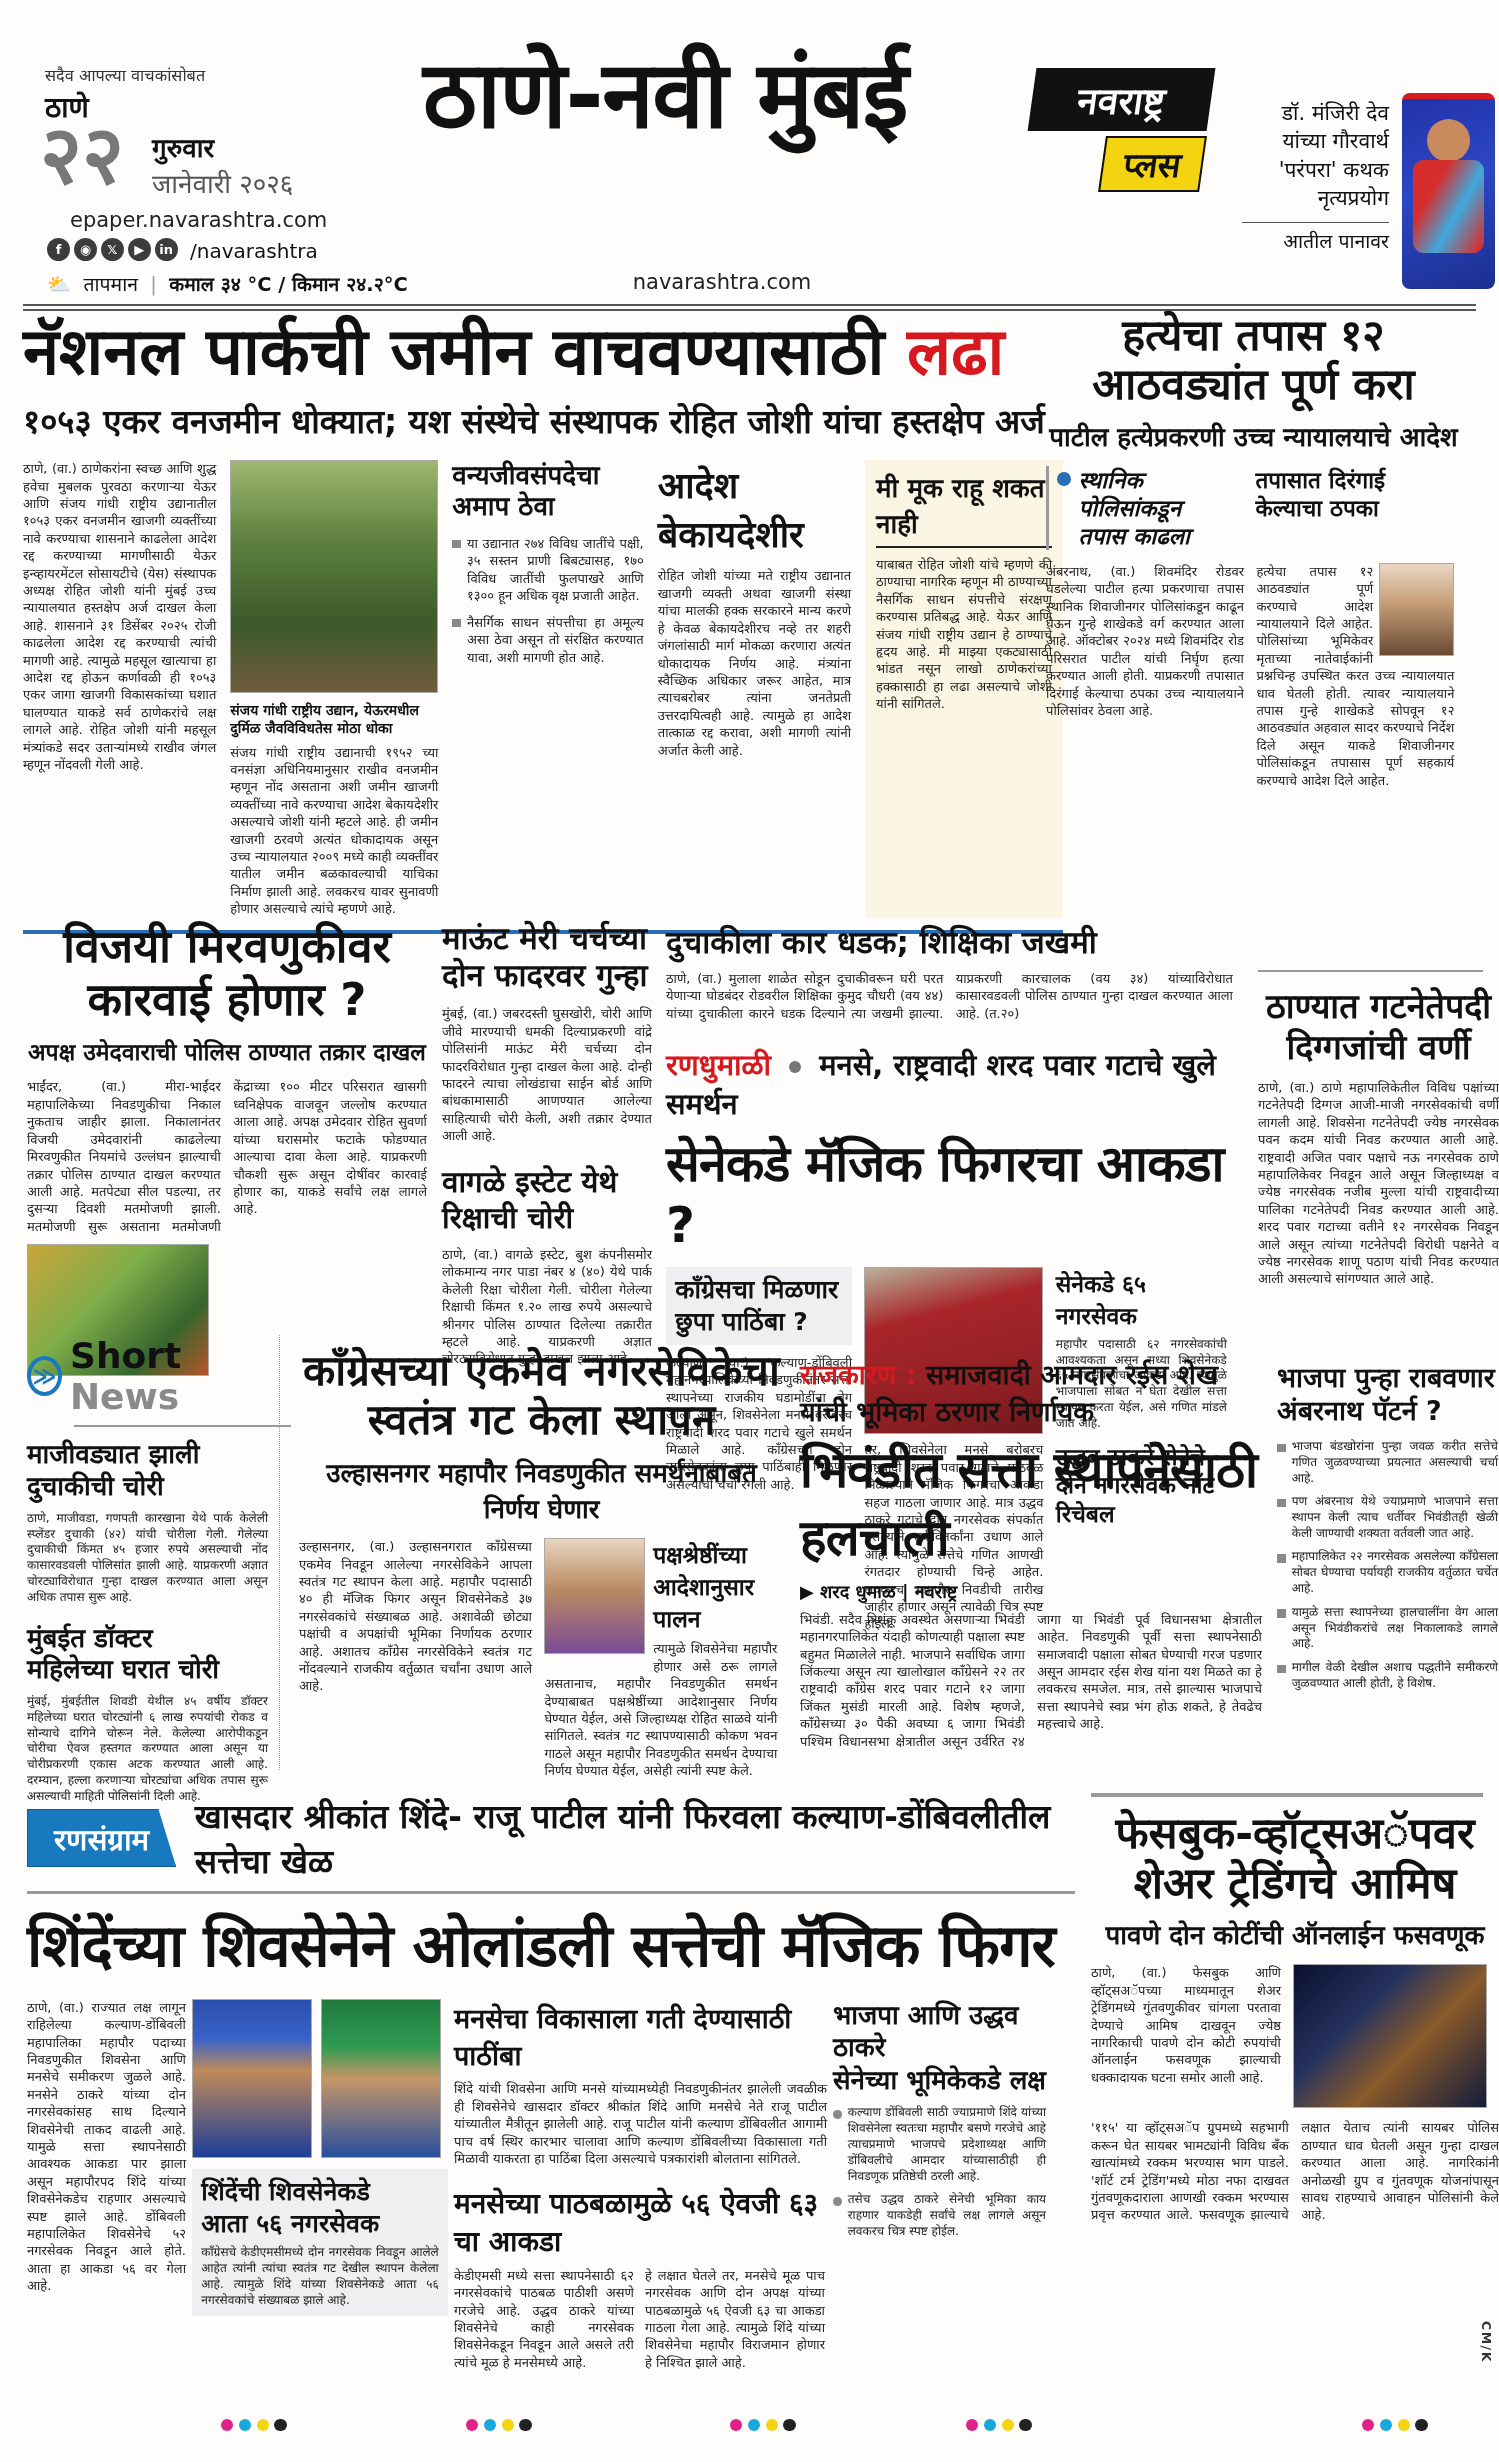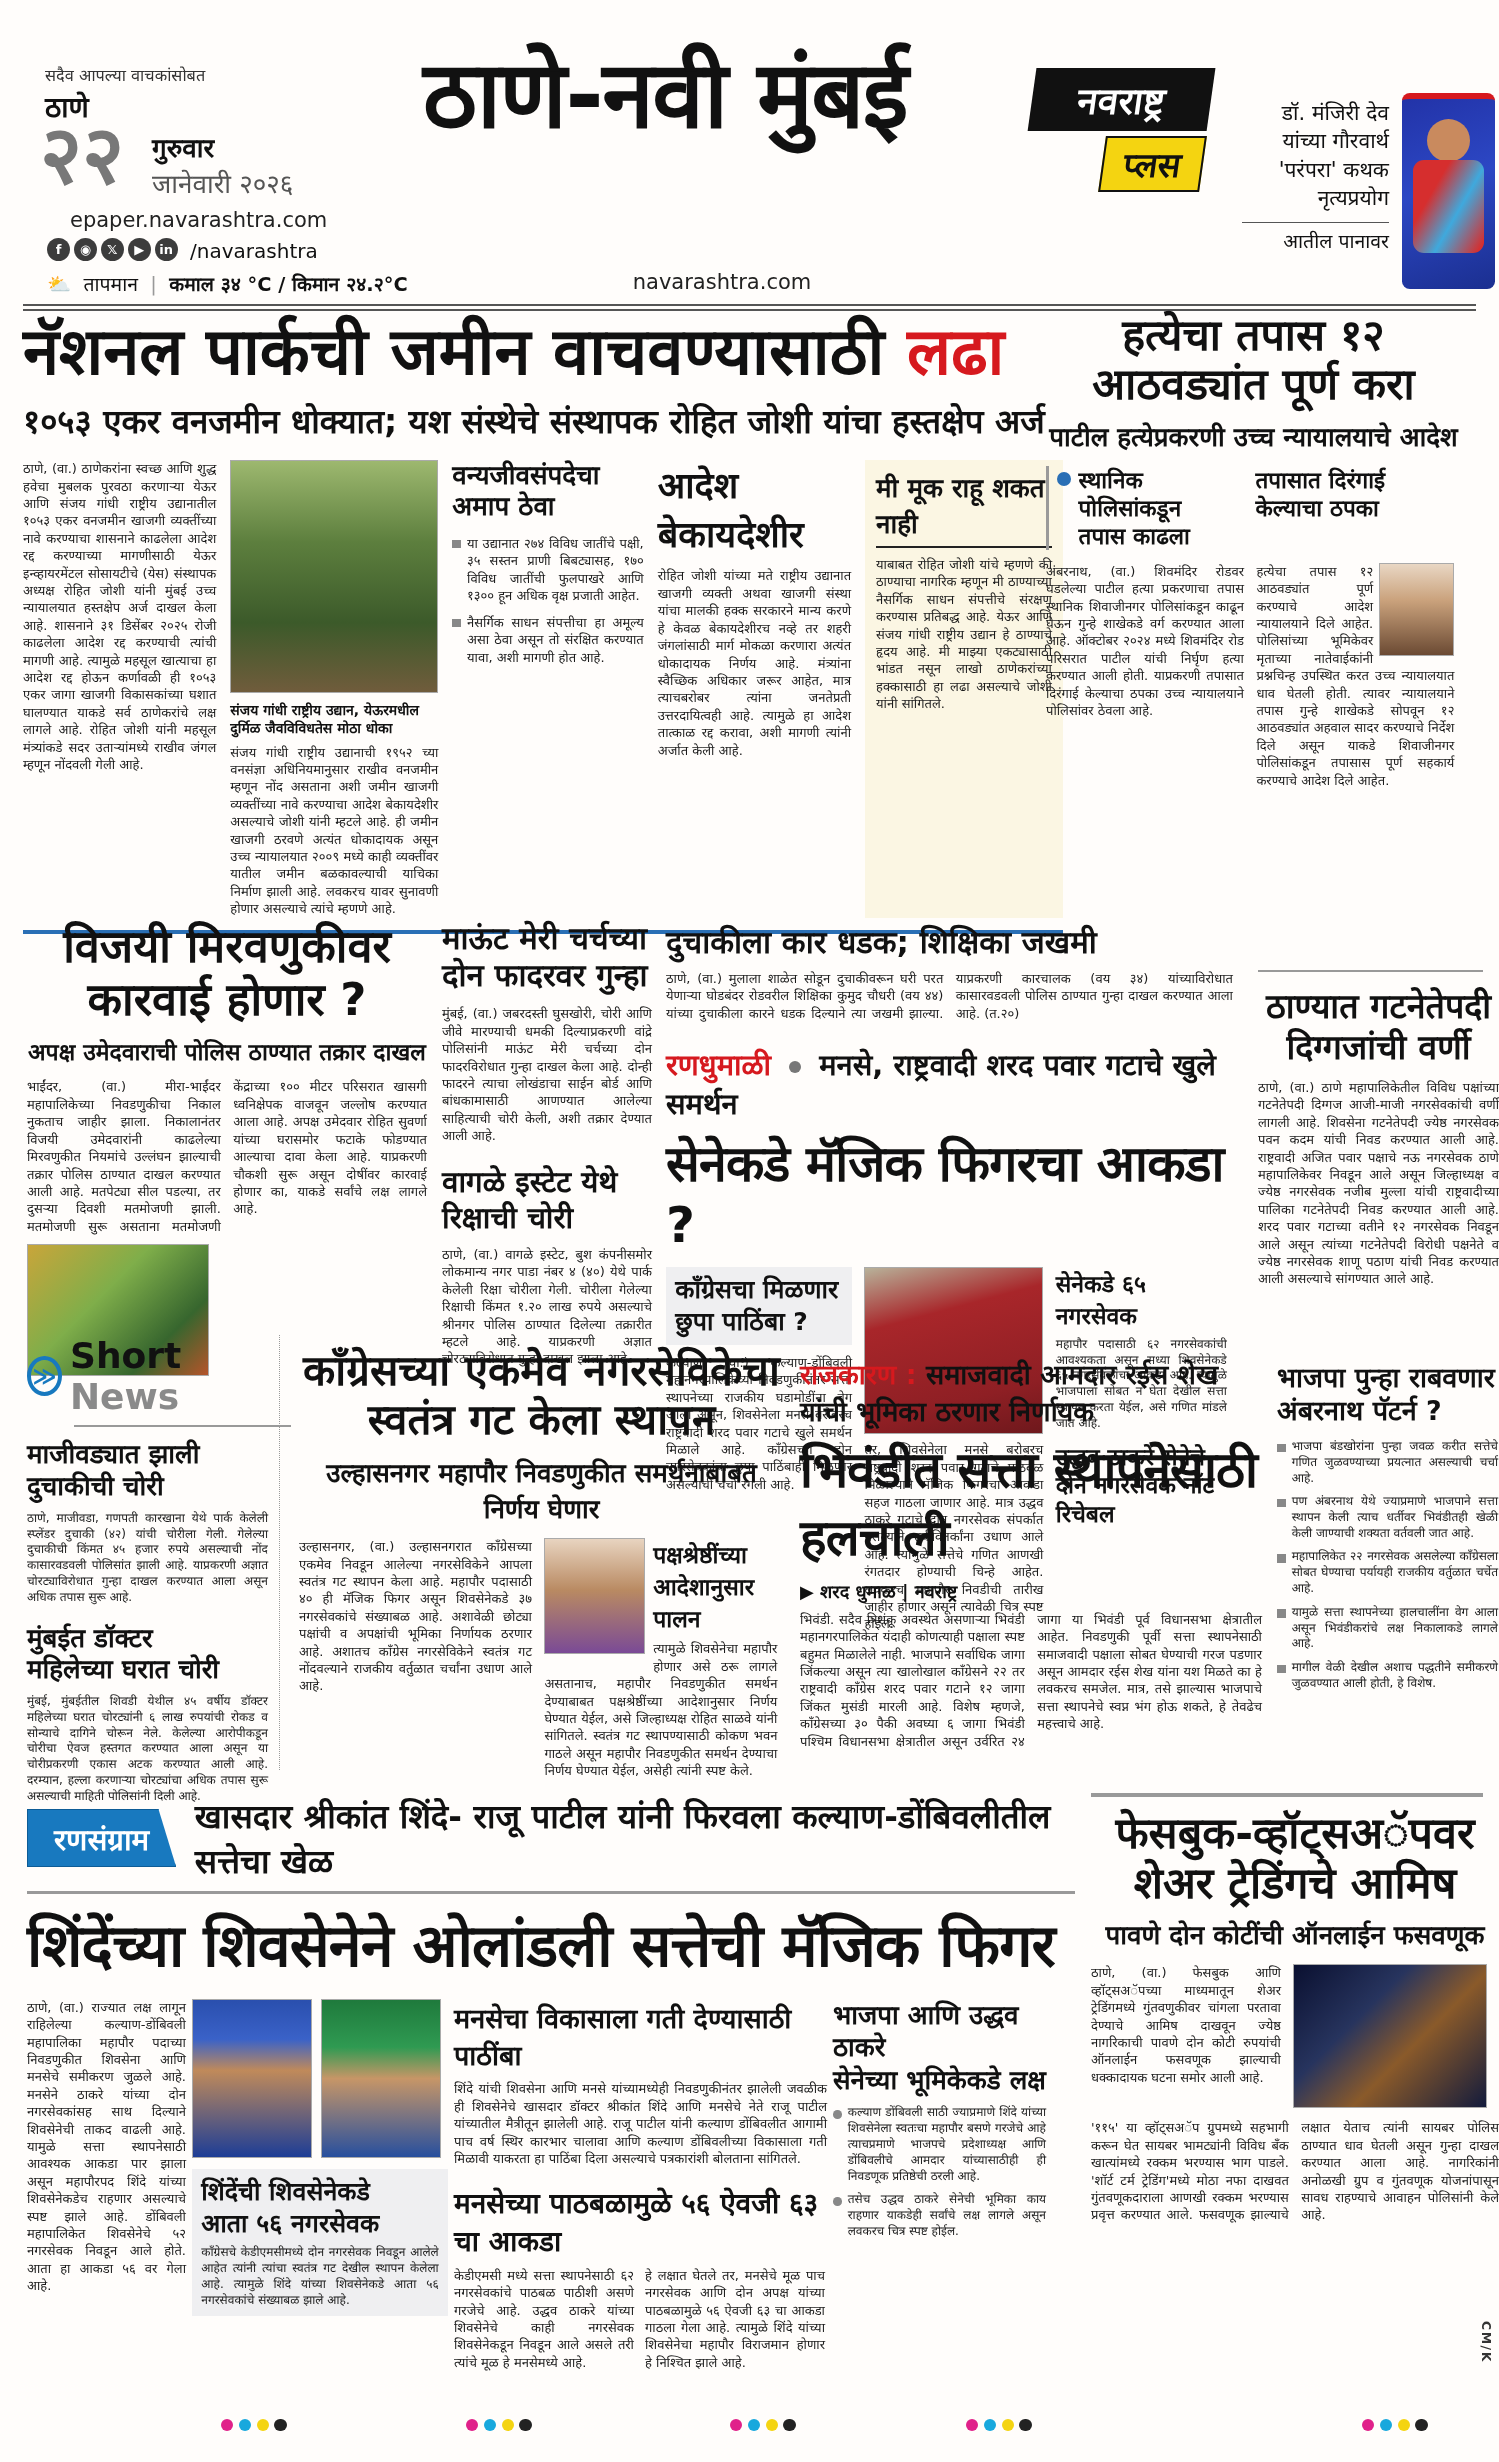--- a/index.html
+++ b/index.html
@@ -107,21 +107,21 @@
     <div class="rule-blue" style="margin-top:12.4px;width:1040px;"></div>
   </div>
 
   <div class="abs" style="left:1046px;top:311px;width:415px;height:590px;">
     <div class="b ctr" style="font-size:43px;line-height:1.15;">
       <div>हत्येचा तपास १२</div>
       <div>आठवड्यांत पूर्ण करा</div>
     </div>
     <div class="b ctr" style="font-size:26px;margin-top:7.8px;">पाटील हत्येप्रकरणी उच्च न्यायालयाचे आदेश</div>
     <div style="display:flex;gap:15.5px;margin-top:12.4px;">
-      <div style="display:flex;border-left:3.1px solid #9a9a9a;padding-left:7.8px;width:194px;">
+      <div style="display:flex;border-left:3.1px solid #9a9a9a;padding-left:7.8px;width:194px;font-style:italic;">
         <span class="blue-dot"></span>
         <span class="b" style="font-size:22.5px;line-height:1.25;">
           <span style="display:block;">स्थानिक</span>
           <span style="display:block;">पोलिसांकडून</span>
           <span style="display:block;">तपास काढला</span>
         </span>
       </div>
       <div style="width:194px;">
         <span class="b" style="font-size:22.5px;line-height:1.25;">
           <span style="display:block;">तपासात दिरंगाई</span>

